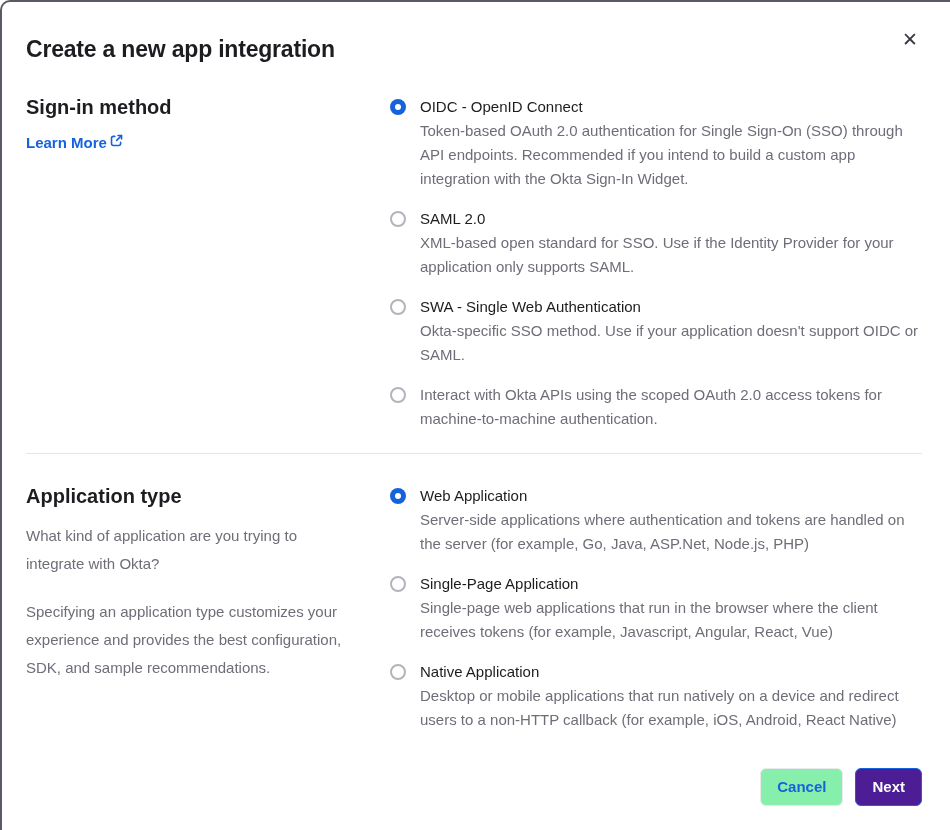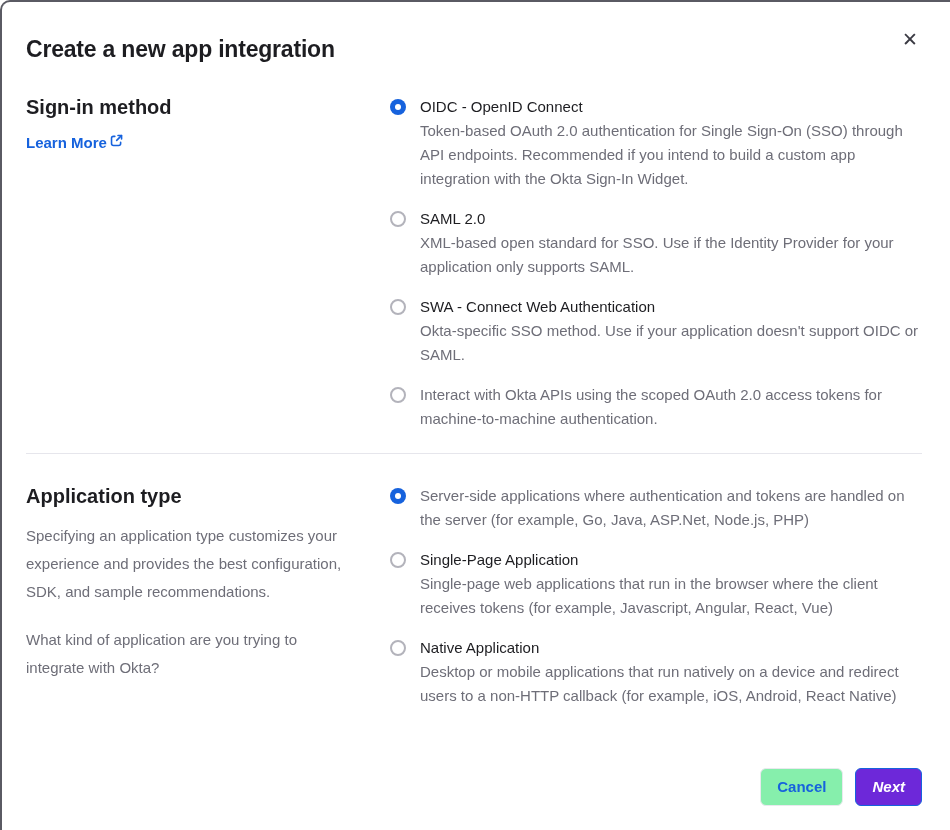--- a/index.html
+++ b/index.html
@@ -57,21 +57,21 @@
   .opt-label { display: block; font-size: 15px; line-height: 24px; color: #1d1d21; font-weight: 400; }
   .opt-desc { display: block; font-size: 15px; line-height: 24px; color: #6e6e78; max-width: 502px; }
   .divider { border: none; border-top: 1px solid #e6e6ec; margin: 22px 0 30px 0; }
   .footer { margin-top: auto; display: flex; justify-content: flex-end; align-items: center; gap: 12px; padding-top: 24px; }
   .btn {
     font-family: "Liberation Sans", sans-serif;
     font-size: 15px; font-weight: 700; line-height: 20px;
     padding: 8px 16px; border-radius: 6px; cursor: pointer;
   }
   .btn-cancel { background: #86efac; color: #1662dd; border: 1px solid #e9e9ee; }
-  .btn-next { background: #6d28d9; color: #ffffff; border: 1px solid #1662dd; font-style: italic; }
+  .btn-next { background: #4c1d95; color: #ffffff; border: 1px solid #1662dd; }
   .ext-icon { display: inline-block; }
 </style>
 </head>
 <body>
 
 <div class="frame-border"></div>
 
 <div class="dialog">
 
   <div class="dialog-header">
@@ -107,47 +107,48 @@
         <span class="radio"></span>
         <span class="opt-body">
           <span class="opt-label">SAML 2.0</span>
           <span class="opt-desc">XML-based open standard for SSO. Use if the Identity Provider for your application only supports SAML.</span>
         </span>
       </label>
 
       <label class="option">
         <span class="radio"></span>
         <span class="opt-body">
-          <span class="opt-label">SWA - Connect Web Authentication</span>
+          <span class="opt-label">SWA - Single Web Authentication</span>
           <span class="opt-desc">Okta-specific SSO method. Use if your application doesn't support OIDC or SAML.</span>
         </span>
       </label>
 
       <label class="option">
         <span class="radio"></span>
         <span class="opt-body">
           <span class="opt-desc">Interact with Okta APIs using the scoped OAuth 2.0 access tokens for machine-to-machine authentication.</span>
         </span>
       </label>
     </div>
   </div>
 
   <hr class="divider">
 
   <div class="section">
     <div class="left-col">
       <div class="section-label">Application type</div>
+      <p class="left-para">What kind of application are you trying to integrate with Okta?</p>
       <p class="left-para">Specifying an application type customizes your experience and provides the best configuration, SDK, and sample recommendations.</p>
-      <p class="left-para">What kind of application are you trying to integrate with Okta?</p>
     </div>
 
     <div class="right-col">
       <label class="option">
         <span class="radio selected"></span>
         <span class="opt-body">
+          <span class="opt-label">Web Application</span>
           <span class="opt-desc">Server-side applications where authentication and tokens are handled on the server (for example, Go, Java, ASP.Net, Node.js, PHP)</span>
         </span>
       </label>
 
       <label class="option">
         <span class="radio"></span>
         <span class="opt-body">
           <span class="opt-label">Single-Page Application</span>
           <span class="opt-desc">Single-page web applications that run in the browser where the client receives tokens (for example, Javascript, Angular, React, Vue)</span>
         </span>

